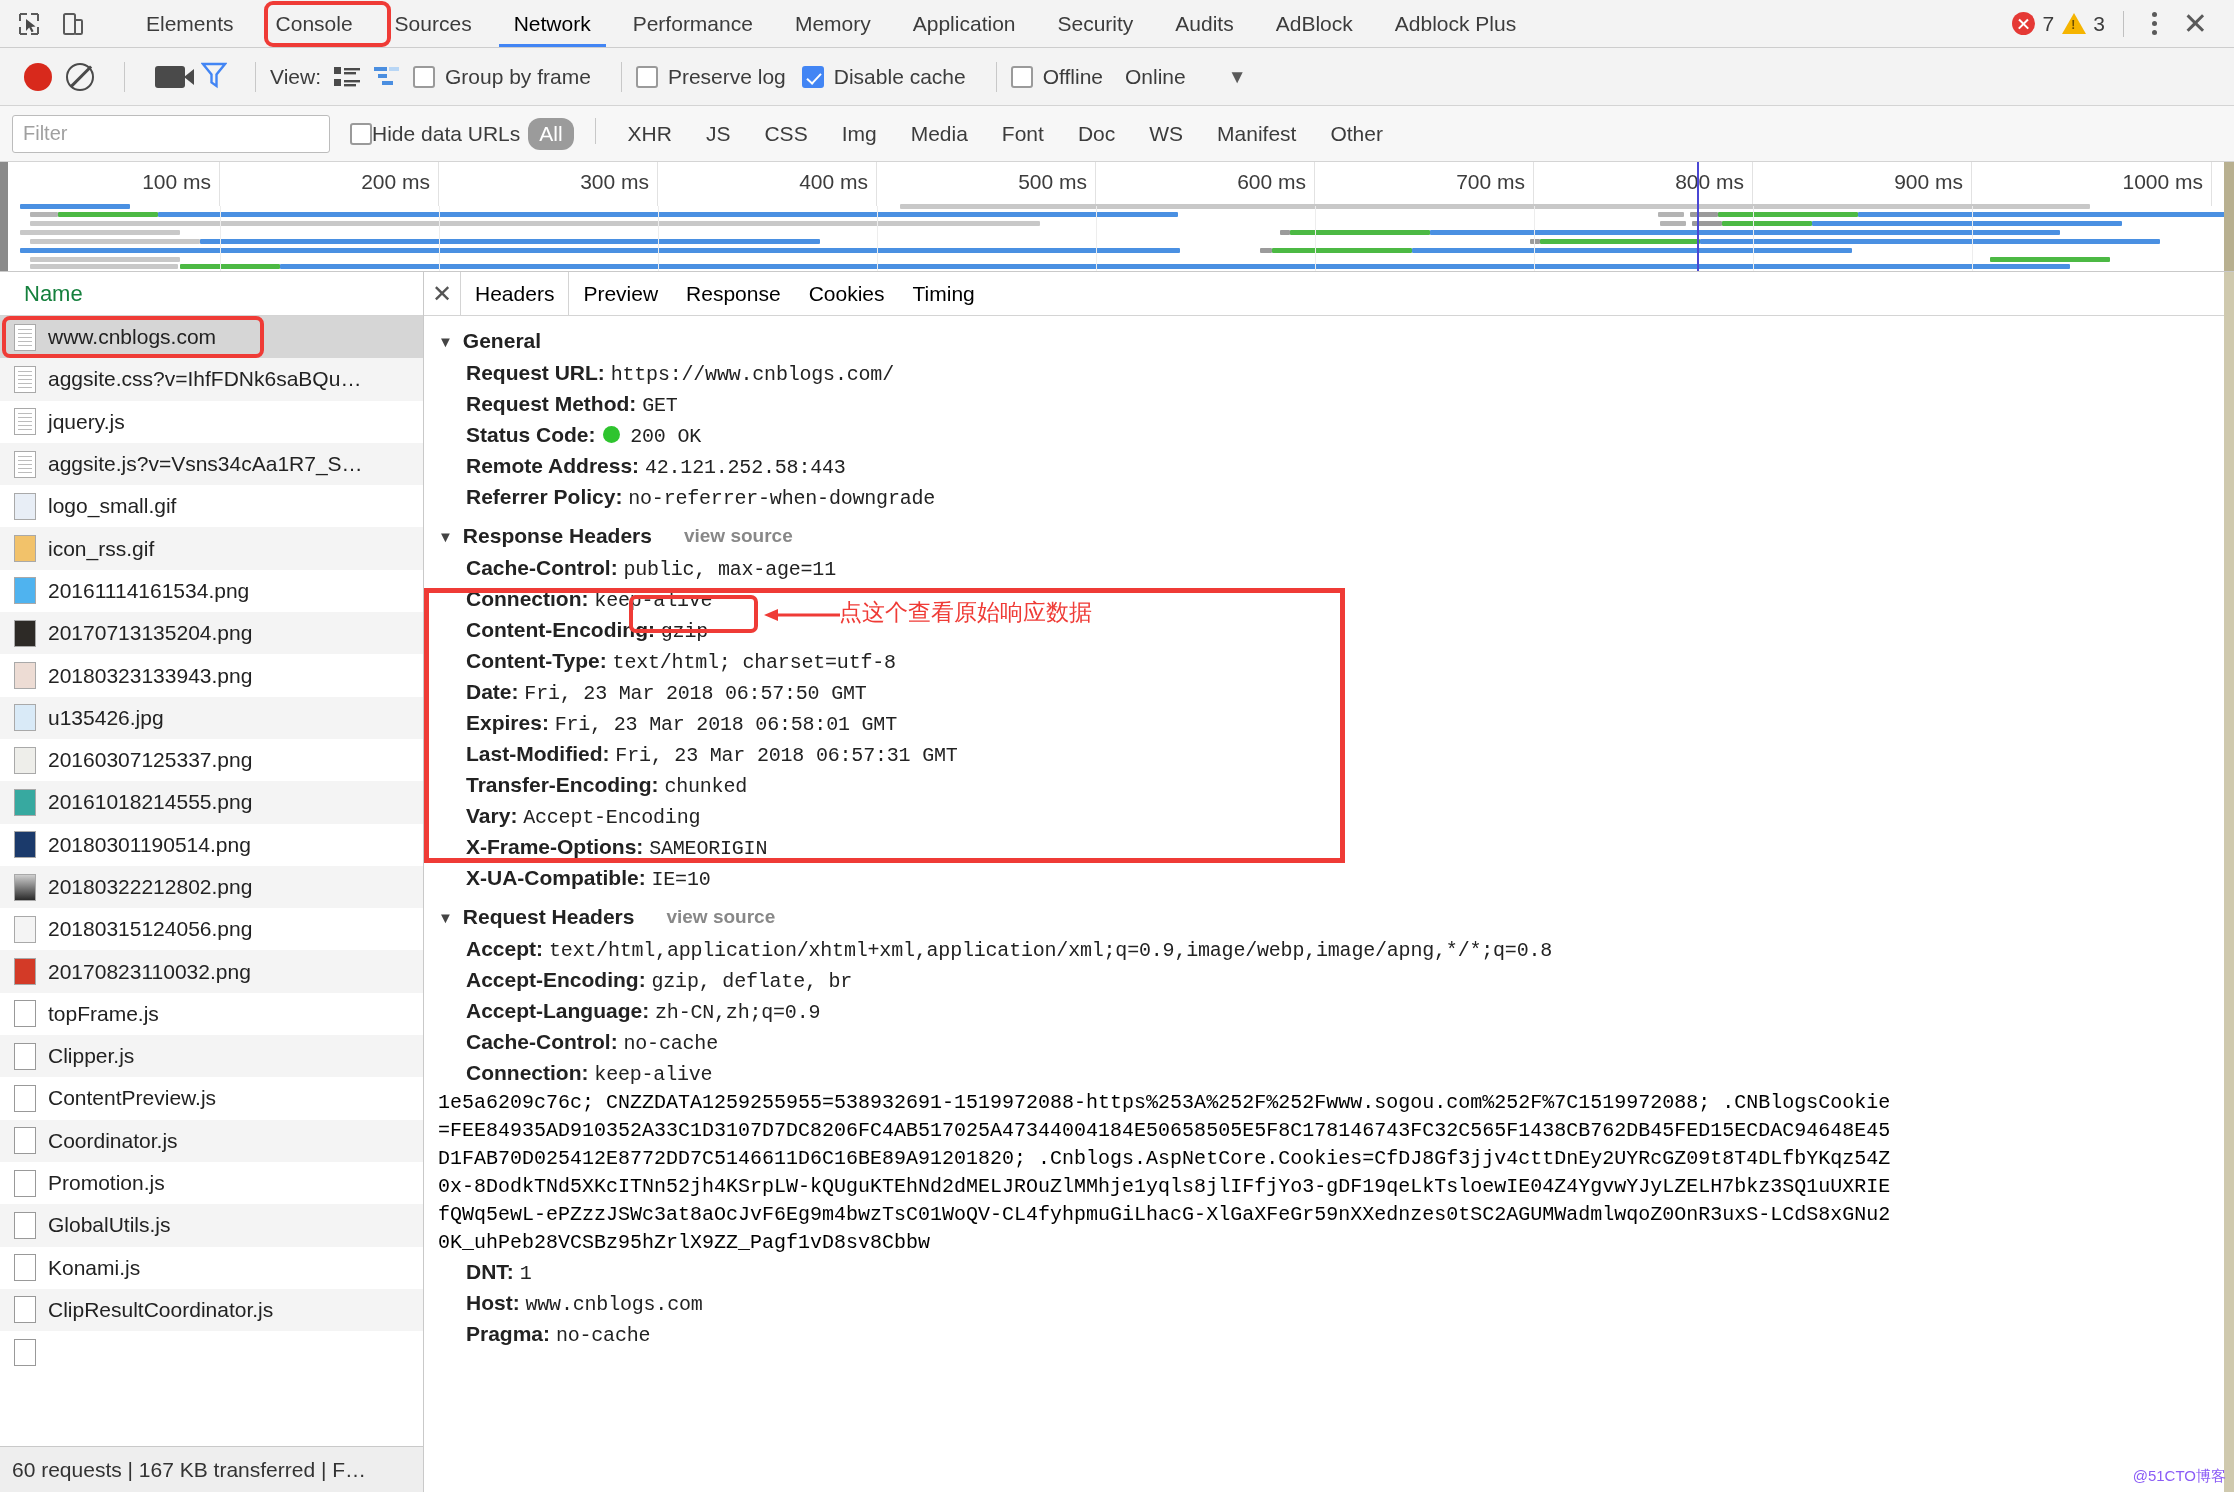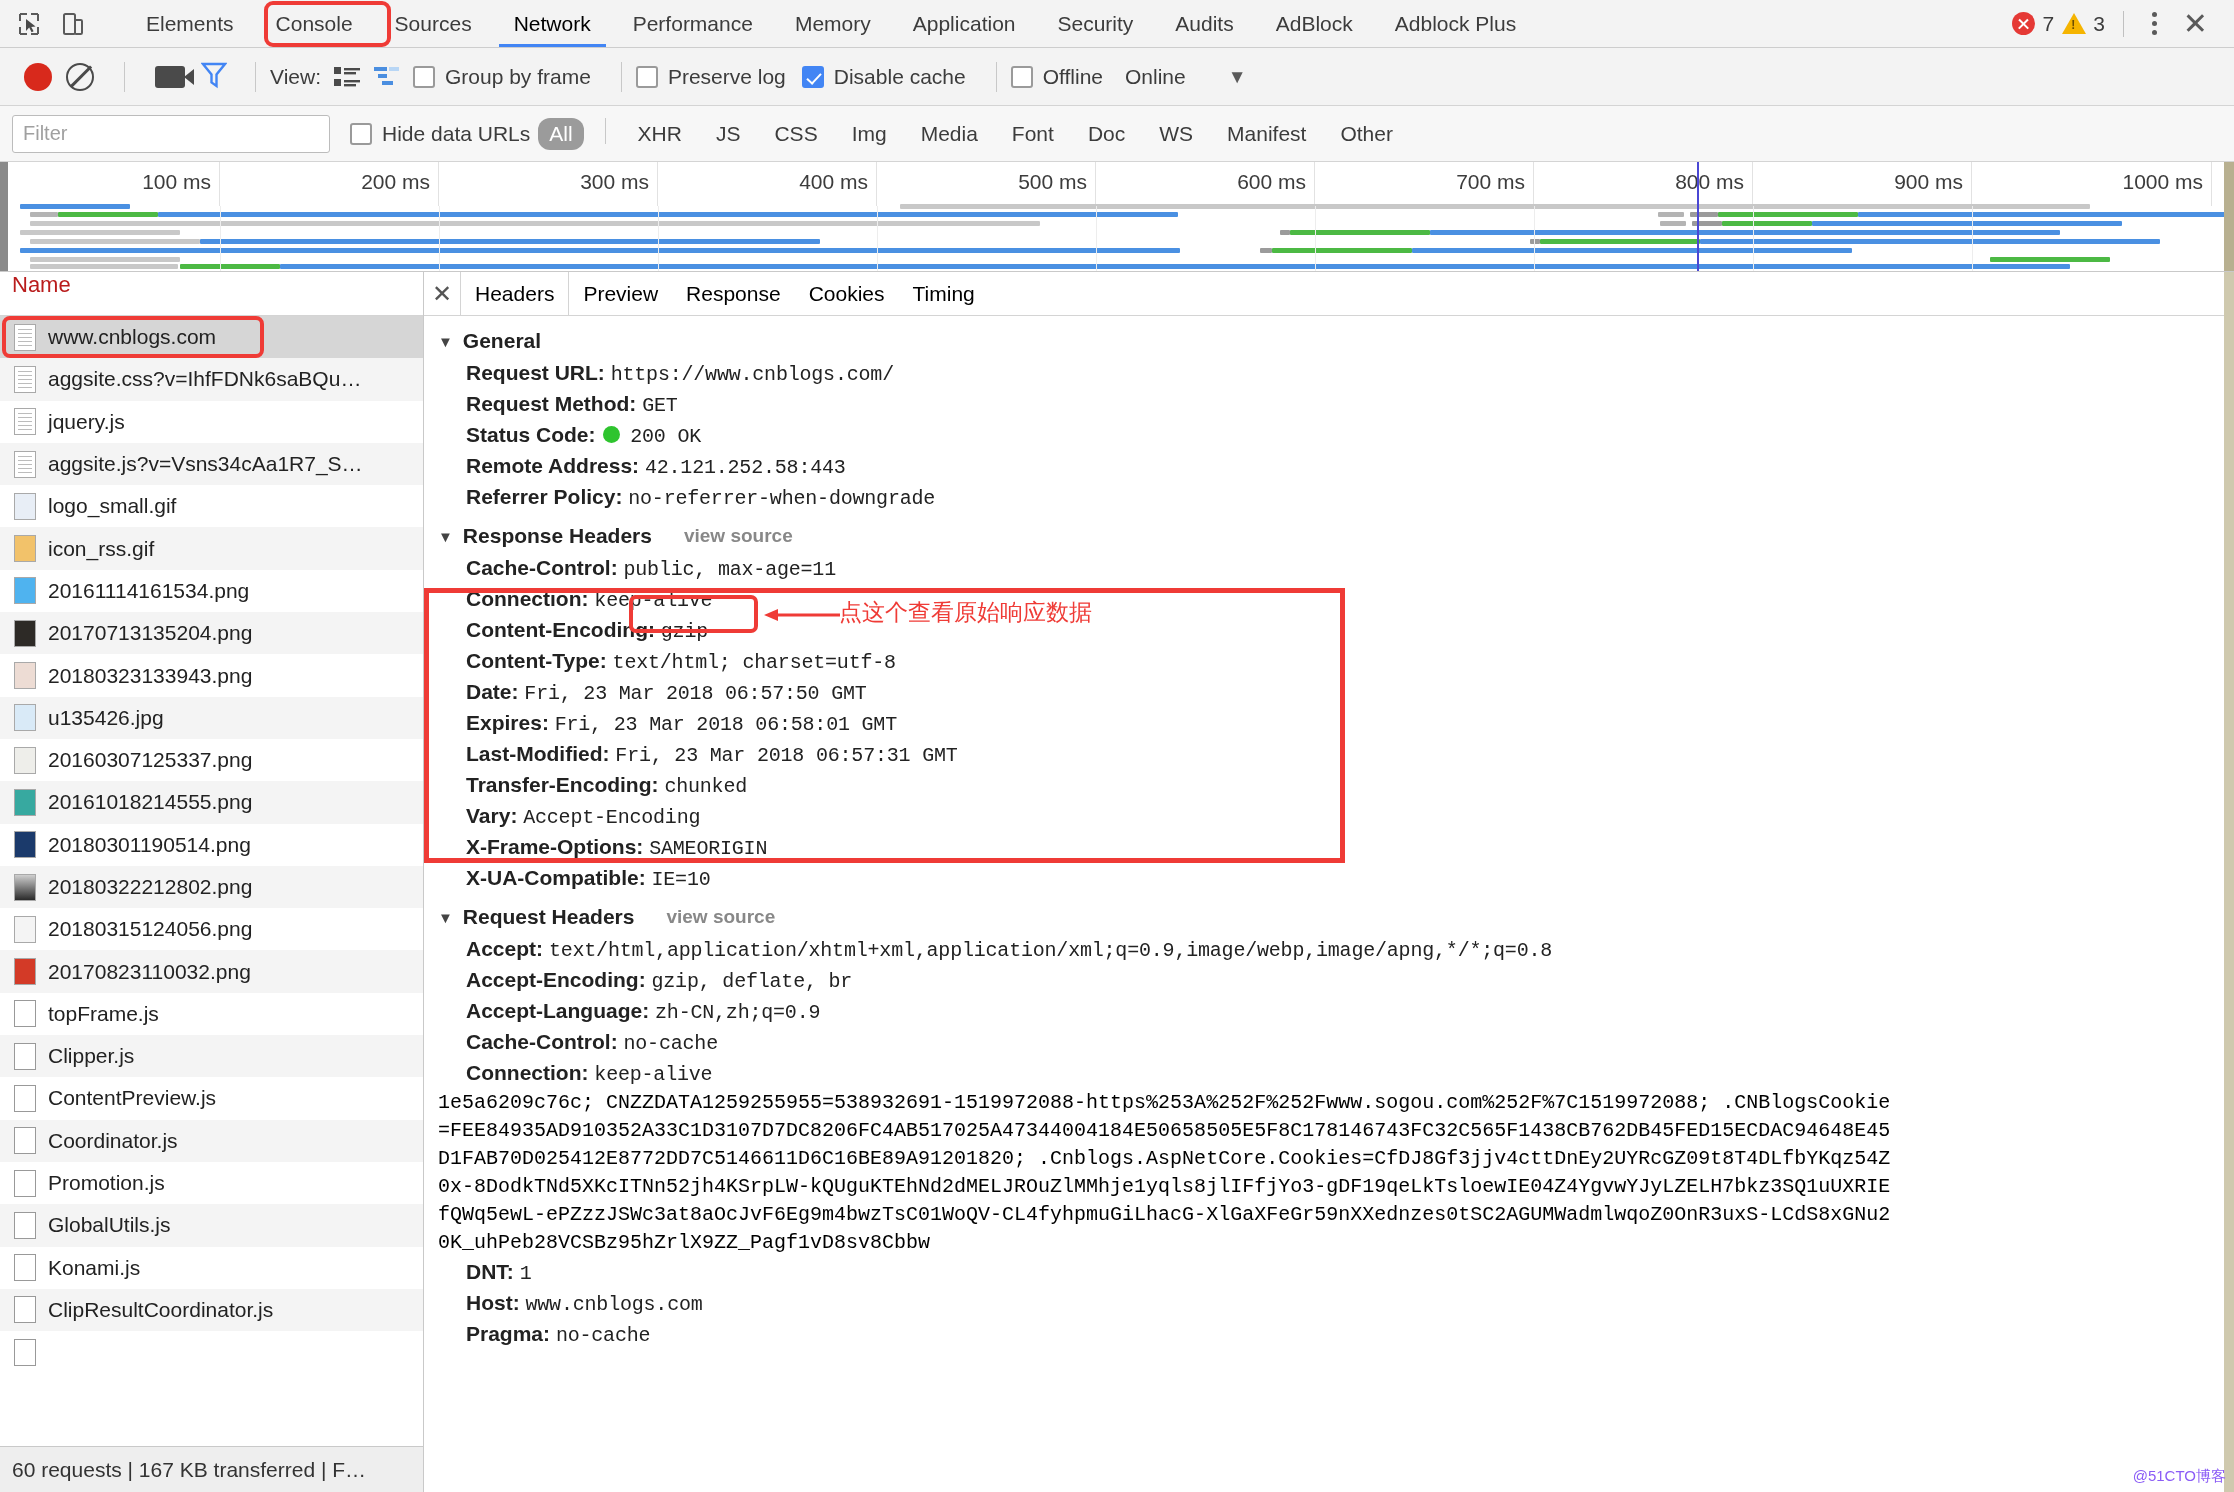--- a/index.html
+++ b/index.html
@@ -94,21 +94,21 @@
     background: #f7f7f7; border-bottom: 1px solid #d4d4d4;
     display: flex; align-items: center; padding: 0 12px;
   }
   .filter-input {
     width: 318px; height: 38px;
     border: 1px solid #bcbcbc; border-radius: 3px; background: #fff;
     font-size: 20px; color: #9a9a9a; padding: 0 10px;
     font-family: "Liberation Sans", sans-serif;
   }
   .filter-input::placeholder { color: #a0a0a0; }
-  .hide-urls { display: flex; align-items: center; gap: 10px; margin-left: 20px; cursor: pointer; }
+  .hide-urls { display: flex; align-items: center; margin-left: 20px; cursor: pointer; }
   .type-pills { display: flex; align-items: flex-start; gap: 12px; margin-left: 8px; }
   .pill {
     font-size: 21px; color: #3c3c3c; padding: 4px 11px; border-radius: 12px;
     cursor: pointer; white-space: nowrap;
   }
   .pill.sel { background: #9b9b9b; color: #fff; }
   .pill-sep { width: 1px; height: 26px; background: #c8c8c8; margin: 0 9px; }
 
   
   .timeline {
@@ -129,22 +129,22 @@
   .tl-marker { position: absolute; top: 0; bottom: 0; width: 2px; background: #4a47d4; }
   .tl-scroll-l { position: absolute; left: 0; top: 0; bottom: 0; width: 8px; background: #8a8a8a; }
   .tl-scroll-r { position: absolute; right: 0; top: 0; bottom: 0; width: 10px; background: #b8b090; }
 
   
   .main { flex: 1; display: flex; min-height: 0; position: relative; }
 
   
   .reqlist { width: 424px; min-width: 424px; display: flex; flex-direction: column; border-right: 1px solid #c9c9c9; background: #fff; position: relative; }
   .rl-header {
-    height: 44px; min-height: 44px; display: flex; 
-    padding-left: 12px; font-size: 22px; color: #b91c1c;
+    height: 44px; min-height: 44px; display: flex; align-items: center;
+    padding-left: 24px; font-size: 22px; color: #15803d;
     border-bottom: 1px solid #d4d4d4; background: #fff;
   }
   .rl-body { flex: 1; overflow: hidden; }
   .rl-row {
     height: 42.3px; display: flex; align-items: center;
     padding-left: 14px; gap: 12px; font-size: 21px; color: #222;
     white-space: nowrap; cursor: pointer;
   }
   .rl-row:nth-child(even) { background: #f4f4f4; }
   .rl-row.sel { background: #d6d6d6; }

